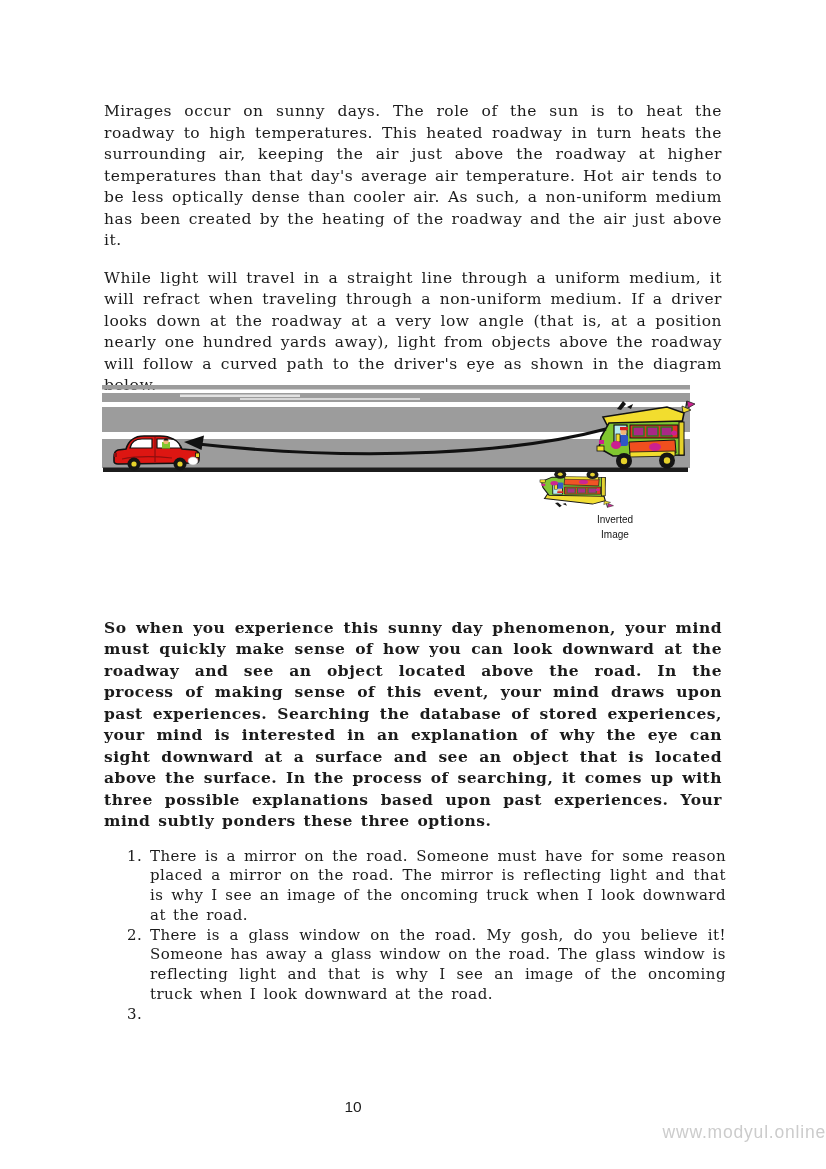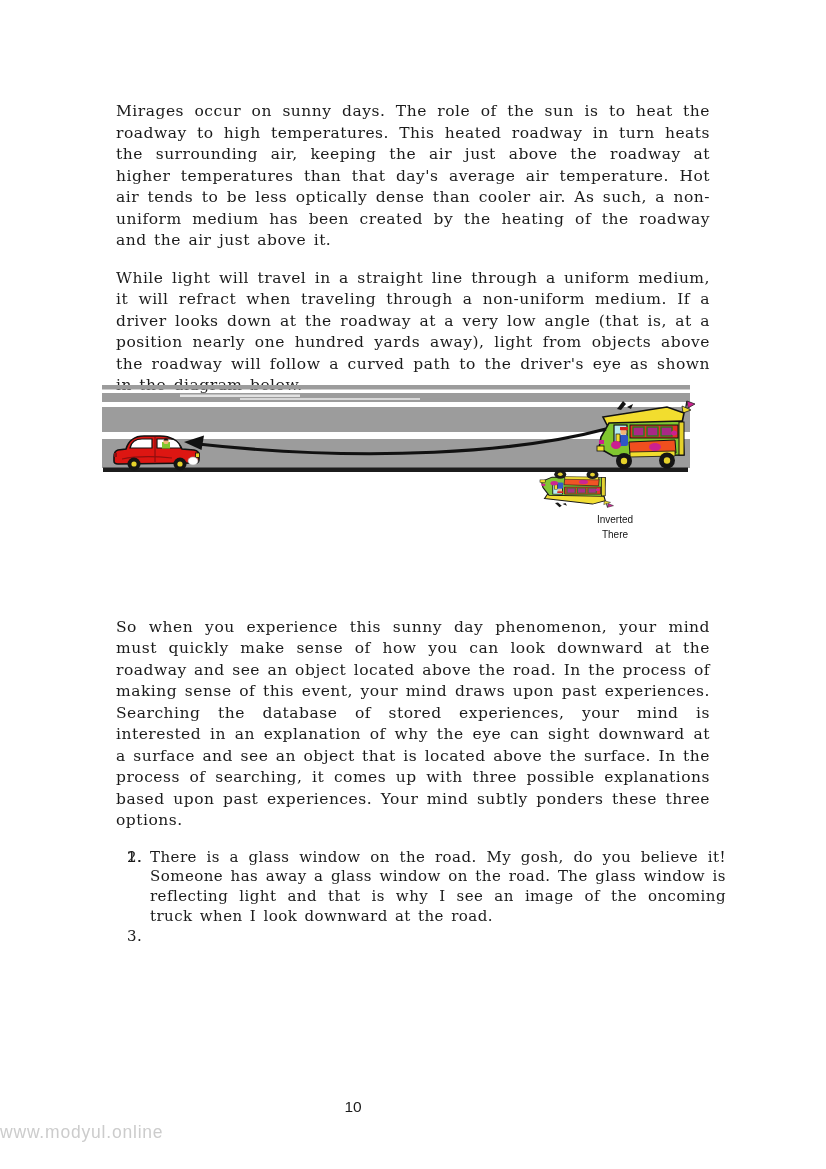--- a/index.html
+++ b/index.html
@@ -9,30 +9,30 @@
     margin:0 auto;
     background:#ffffff;
     overflow:hidden;
     font-family:"DejaVu Serif", serif;
     color:#1b1b1b;
   }
   .content{
     position:absolute;left:100px;top:0;width:626px;
   }
   .para{
-    margin:16px;
+    margin:4px;
     font-size:15.5px;
     line-height:21.5px;
     letter-spacing:0.5px;
     word-spacing:2px;
     text-align:justify;
   }
   .para-mirages{margin-top:101px;}
   .para-refraction{margin-top:16px;}
-  .para-explanation{margin-top:220px;}
+  .para-explanation{margin-top:220px;font-weight:bold;}
   .options{
     list-style:none;
     margin:15px 0 0 0;
     padding:0;
   }
   .options li{
     position:relative;
     padding-left:50px;
     font-size:15px;
     line-height:19.8px;
@@ -63,40 +63,41 @@
     position:absolute;
     left:0;top:1098px;width:706px;
     text-align:center;
     font-family:"Liberation Sans", sans-serif;
     font-size:15.5px;
     color:#1c1c1c;
   }
   .watermark{
     position:absolute;
     left:0;top:1122px;width:826px;
-    text-align:left;
+    text-align:right;
     font-family:"Liberation Sans", sans-serif;
     font-size:17.5px;
     letter-spacing:0.8px;
     color:#cccccc;
   }
 </style>
 </head>
 <body>
 
 <div class="page">
 
   <div class="content">
     <p class="para para-mirages">Mirages occur on sunny days. The role of the sun is to heat the roadway to high temperatures. This heated roadway in turn heats the surrounding air, keeping the air just above the roadway at higher temperatures than that day's average air temperature. Hot air tends to be less optically dense than cooler air. As such, a non-uniform medium has been created by the heating of the roadway and the air just above it.</p>
     <p class="para para-refraction">While light will travel in a straight line through a uniform medium, it will refract when traveling through a non-uniform medium. If a driver looks down at the roadway at a very low angle (that is, at a position nearly one hundred yards away), light from objects above the roadway will follow a curved path to the driver's eye as shown in the diagram below.</p>
     <p class="para para-explanation">So when you experience this sunny day phenomenon, your mind must quickly make sense of how you can look downward at the roadway and see an object located above the road. In the process of making sense of this event, your mind draws upon past experiences. Searching the database of stored experiences, your mind is interested in an explanation of why the eye can sight downward at a surface and see an object that is located above the surface. In the process of searching, it comes up with three possible explanations based upon past experiences. Your mind subtly ponders these three options.</p>
 
     <ol class="options">
       <li>
         <span class="num">1.</span>
+        <span>There is a mirror on the road. Someone must have for some reason placed a mirror on the road. The mirror is reflecting light and that is why I see an image of the oncoming truck when I look downward at the road.</span>
       </li>
       <li>
         <span class="num">2.</span>
         <span>There is a glass window on the road. My gosh, do you believe it! Someone has away a glass window on the road. The glass window is reflecting light and that is why I see an image of the oncoming truck when I look downward at the road.</span>
       </li>
       <li>
         <span class="num">3.</span>
       </li>
     </ol>
   </div>
@@ -183,19 +184,19 @@
     </g>
 
     <g>
       <path d="M606,429 C520,452 370,463 198,444" fill="none" stroke-width="3.2" stroke="#111111"></path>
       <polygon points="184,442 204,435.5 201.5,450" fill="#111111"></polygon>
     </g>
   </svg>
 
   <div class="diagram-caption">
     <div>Inverted</div>
-    <div>There</div>
+    <div>Image</div>
   </div>
 
   <div class="page-number">10</div>
   <div class="watermark">www.modyul.online</div>
 
 </div>
 
 </body></html>

